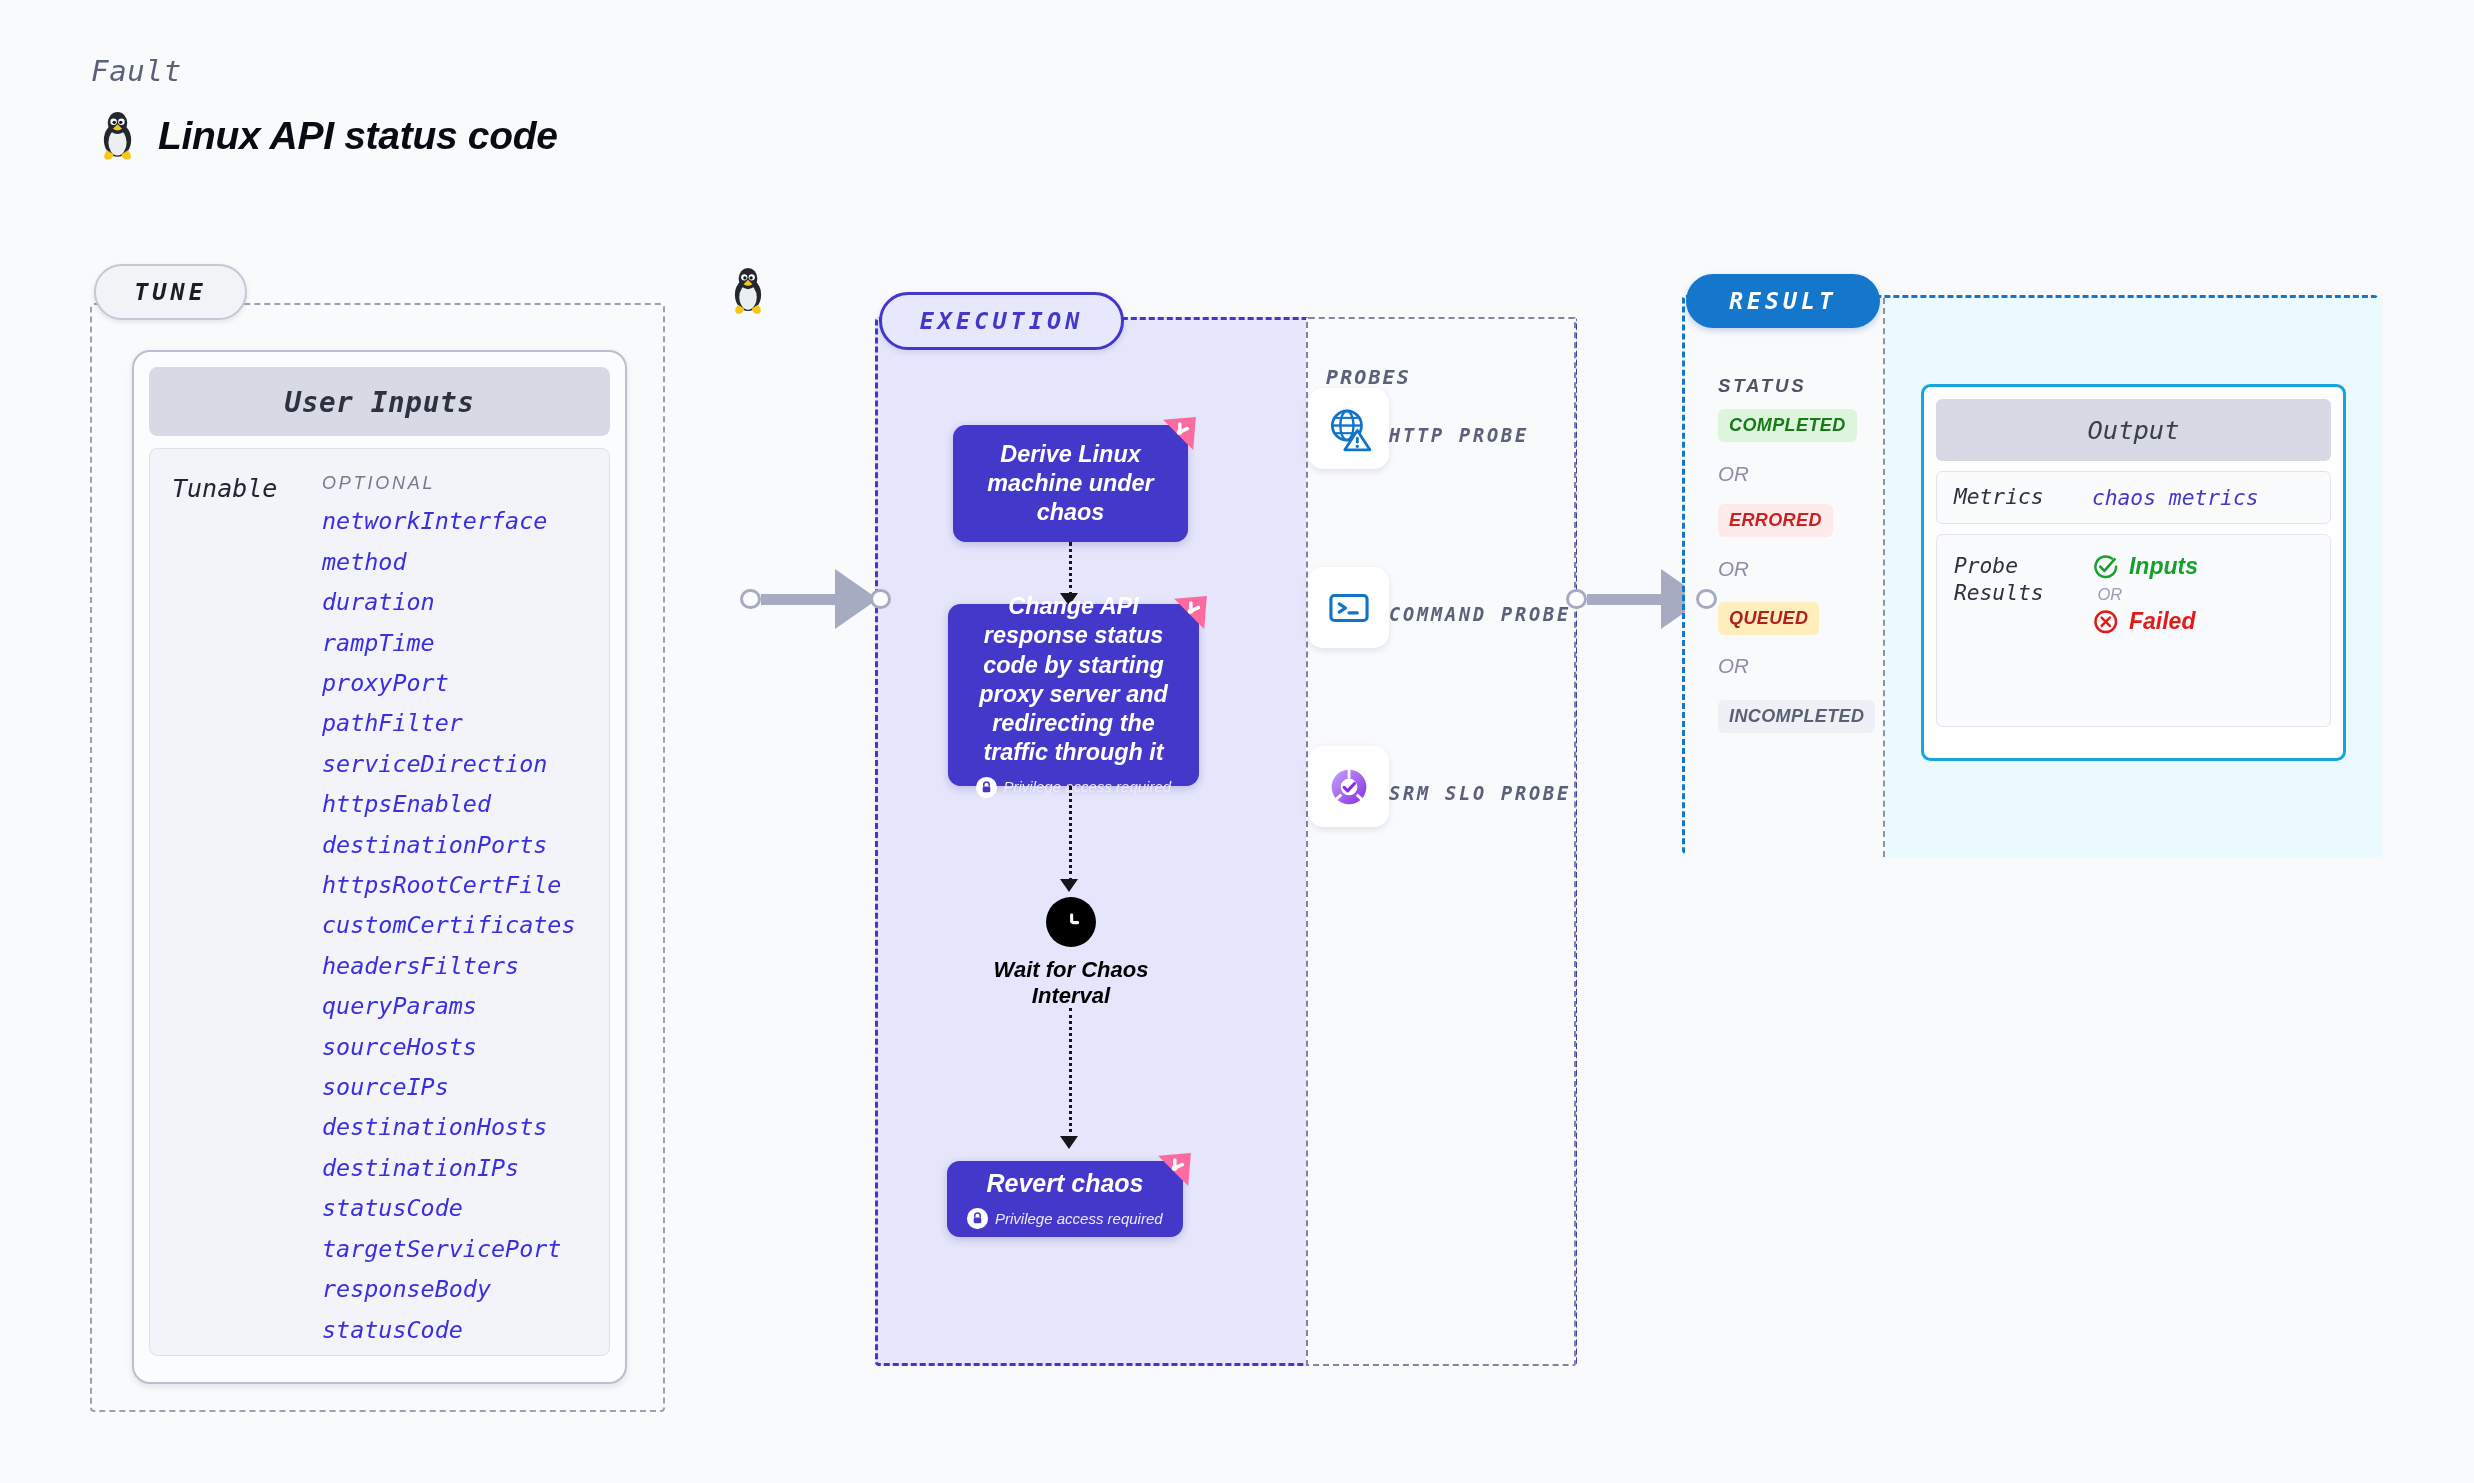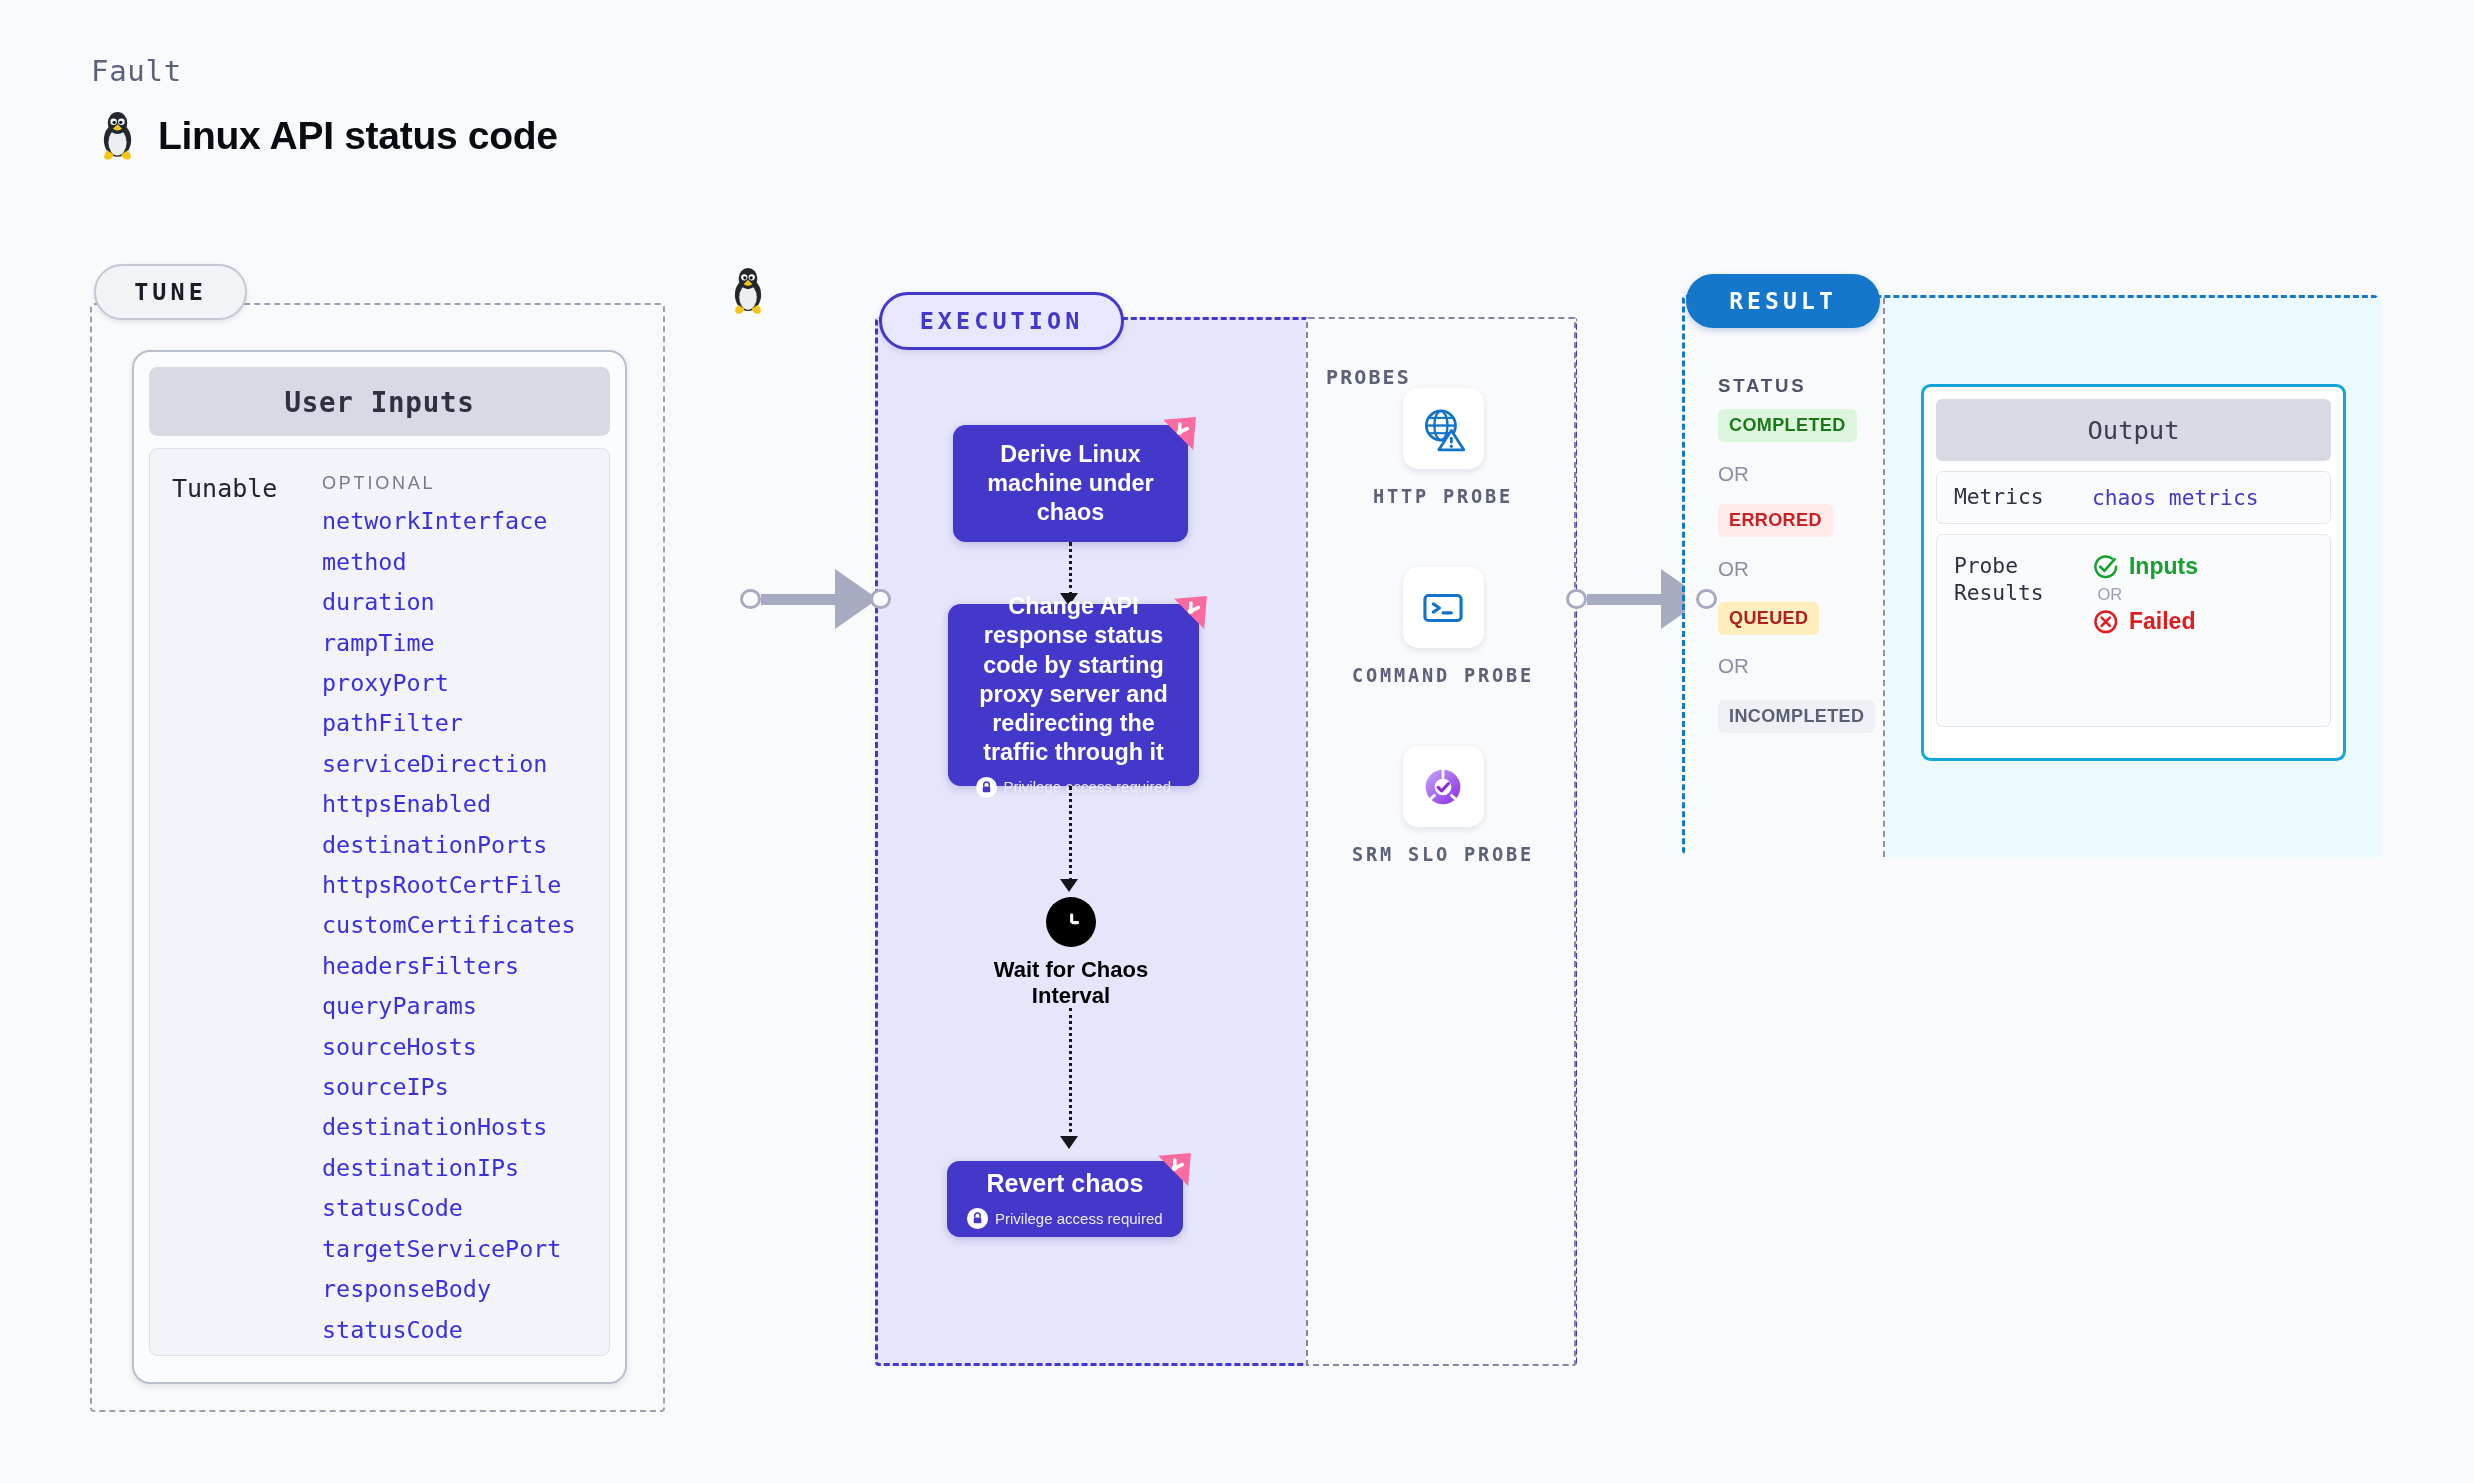--- a/index.html
+++ b/index.html
@@ -2,21 +2,21 @@
 <html style="font-size:11px"><head>
 <meta charset="utf-8">
 <style>
   * { box-sizing: border-box; margin: 0; padding: 0; }
   html, body {
     width: 2475px; height: 1483px;
     background: #f8fafc;
     font-family: "Liberation Sans", sans-serif;
     overflow: hidden;
   }
-  .page { position: relative; width: 2475px; height: 1312px; }
+  .page { position: relative; width: 2475px; height: 1312px; font-style: italic; }
 
   
   .fault-label {
     position: absolute; left: 91px; top: 54px;
     font-family: "DejaVu Sans Mono", monospace;
     font-size: 29px; color: #5b6178; letter-spacing: 0.7px;
   }
   .title-row {
     position: absolute; left: 96px; top: 110px;
     display: flex; align-items: center; gap: 19px;
@@ -120,21 +120,21 @@
     background: #f8fafc;
   }
   .probes-title {
     position: absolute; left: 18px; top: 22px;
     font-family: "DejaVu Sans Mono", monospace;
     font-size: 20px; font-weight: bold;
     color: #5b6178; letter-spacing: 2.1px; margin-top: 24px;
   }
   .probe-item {
     position: absolute; left: 0; width: 270px;
-    display: flex; flex-direction: column; align-items: center;
+    display: flex; flex-direction: row; align-items: center;
   }
   .probe-tile {
     width: 81px; height: 81px;
     background: #ffffff; border-radius: 15px;
     box-shadow: 0 2.1px 6.9px rgba(30,40,80,.10);
     display: flex; align-items: center; justify-content: center;
   }
   .probe-name {
     margin-top: 15px; text-align: center;
     font-family: "DejaVu Sans Mono", monospace;

